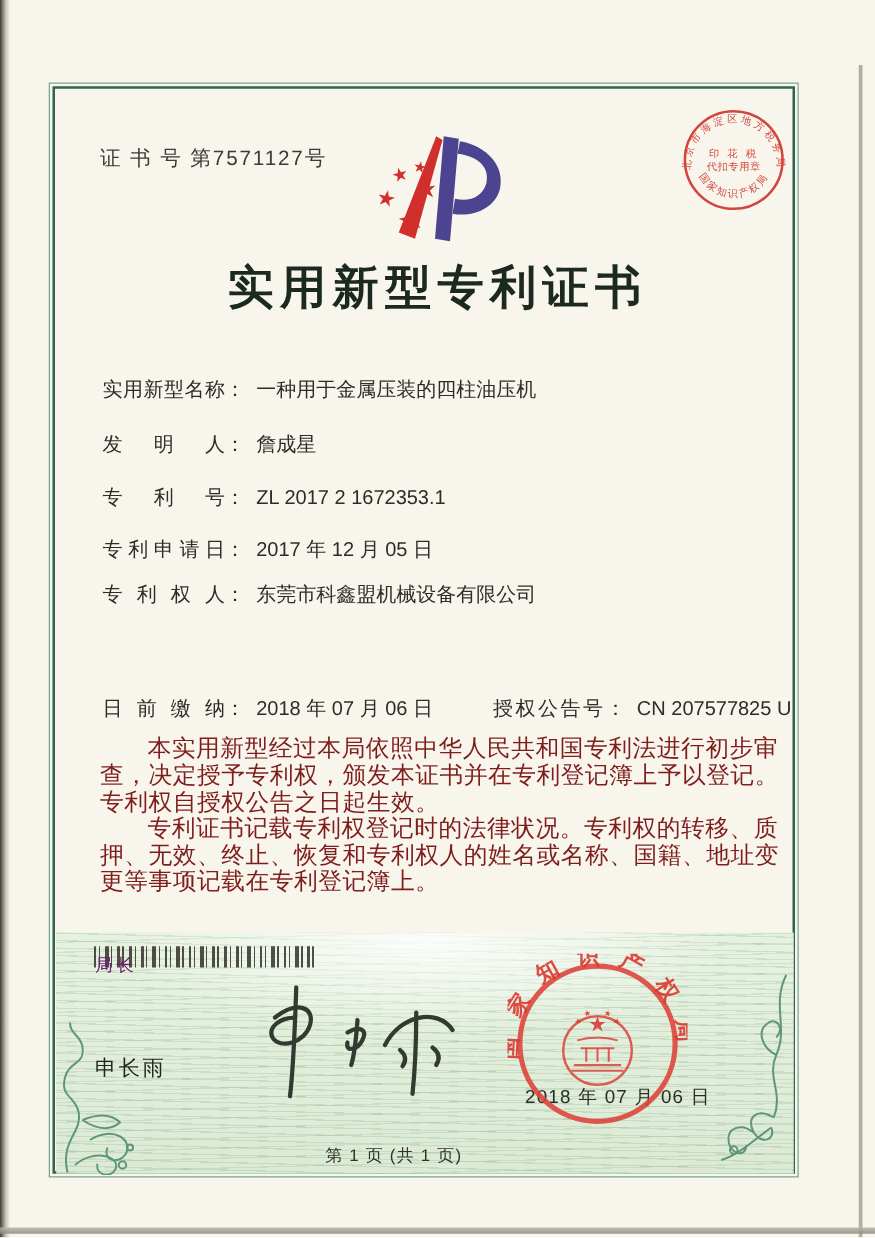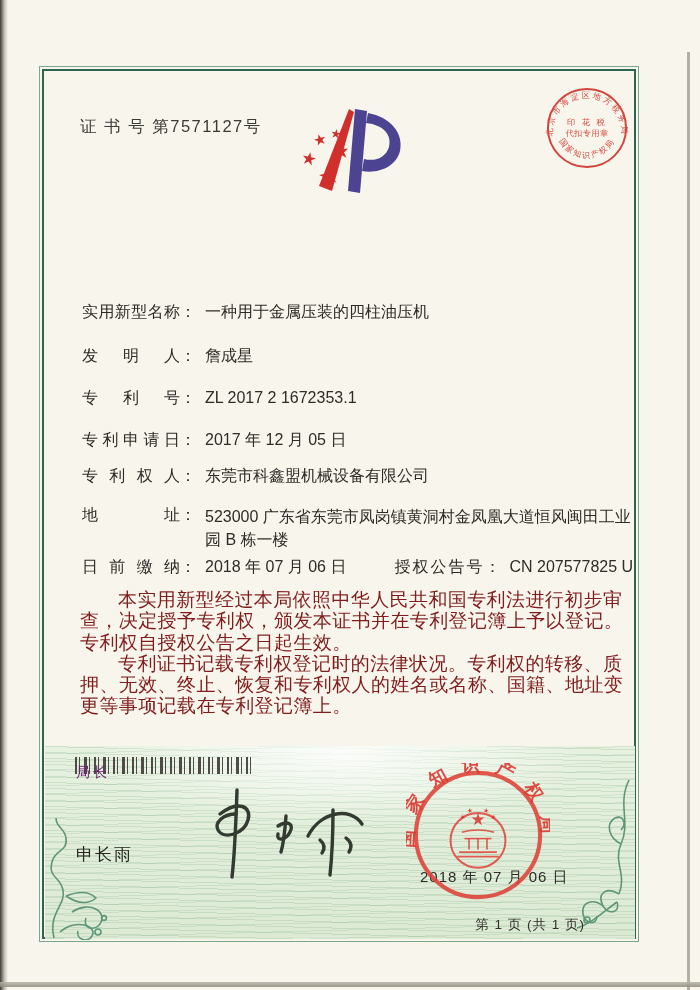--- a/index.html
+++ b/index.html
@@ -38,21 +38,21 @@
        repeating-linear-gradient(-1.5deg, rgba(110,165,120,.18) 0 1px, rgba(255,255,255,0) 1px 8px),
        linear-gradient(#e7f1e0,#dcead4);}
   .barcode{position:absolute;left:75px;top:757px;width:178px;height:17px;opacity:.85;
      background:repeating-linear-gradient(90deg,#332f2b 0 2px,transparent 2px 4px,#332f2b 4px 5px,
        transparent 5px 9px,#332f2b 9px 12px,transparent 12px 14px,#332f2b 14px 15px,transparent 15px 19px);}
   .director-title{position:absolute;left:76px;top:764px;font-size:14px;letter-spacing:3px;color:#701a75;}
   .director-name{position:absolute;left:76px;top:843px;font-size:17px;letter-spacing:2px;color:#23251f;}
   .signature{position:absolute;left:190px;top:780px;}
   .seal{position:absolute;left:406px;top:763px;}
   .seal-date{position:absolute;left:420px;top:868px;font-size:15px;letter-spacing:1px;color:#2c2c28;}
-  .footer{position:absolute;left:45px;top:916px;width:540px;text-align:right;
+  .footer{position:absolute;left:45px;top:916px;width:540px;text-align:center;
      font-size:13.5px;letter-spacing:1px;color:#33312c;}
   .flourish-left{position:absolute;left:46px;top:800px;}
   .flourish-right{position:absolute;left:573px;top:778px;}
 </style>
 </head>
 <body>
 
 <div class="page">
 
   <div class="frame"></div>
@@ -81,38 +81,36 @@
     <text font-size="9.6" letter-spacing="3" fill="#cf382f">
       <textPath href="#tax-arc-top" startOffset="50%" text-anchor="middle">北京市海淀区地方税务局</textPath>
     </text>
     <text x="50" y="47" text-anchor="middle" font-size="9.8" letter-spacing="2.5" fill="#cf382f">印 花 税</text>
     <text x="50" y="60" text-anchor="middle" font-size="9.8" letter-spacing="0.5" fill="#cf382f">代扣专用章</text>
     <text font-size="9.6" letter-spacing="2" fill="#cf382f">
       <textPath href="#tax-arc-bottom" startOffset="50%" text-anchor="middle">国家知识产权局</textPath>
     </text>
   </svg>
 
+  <div class="title">实用新型专利证书</div>
 
   <div class="frow" style="top:302px">
     <span class="flabel">实用新型名称</span><span class="fcolon">：</span><span>一种用于金属压装的四柱油压机</span>
   </div>
   <div class="frow" style="top:346px">
     <span class="flabel">发明人</span><span class="fcolon">：</span><span>詹成星</span>
   </div>
   <div class="frow" style="top:388px">
     <span class="flabel">专利号</span><span class="fcolon">：</span><span>ZL 2017 2 1672353.1</span>
   </div>
   <div class="frow" style="top:430px">
     <span class="flabel">专利申请日</span><span class="fcolon">：</span><span>2017 年 12 月 05 日</span>
   </div>
   <div class="frow" style="top:466px">
     <span class="flabel">专利权人</span><span class="fcolon">：</span><span>东莞市科鑫盟机械设备有限公司</span>
-  </div>
-  <div class="frow" style="top:505px">
-    <span class="flabel">地址</span><span class="fcolon">：</span><span class="fvalue-wrap">523000 广东省东莞市凤岗镇黄洞村金凤凰大道恒风闽田工业园 B 栋一楼</span>
   </div>
   <div class="frow" style="top:557px">
     <span class="grant-left">
       <span class="flabel">日前缴纳</span><span class="fcolon">：</span><span>2018 年 07 月 06 日</span>
     </span>
     <span class="grant-right">
       <span class="flabel2">授权公告号</span><span class="fcolon">：</span><span>CN 207577825 U</span>
     </span>
   </div>
 

